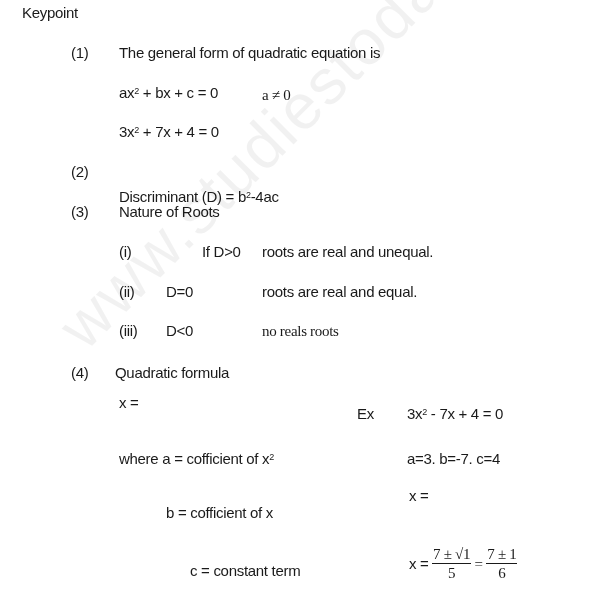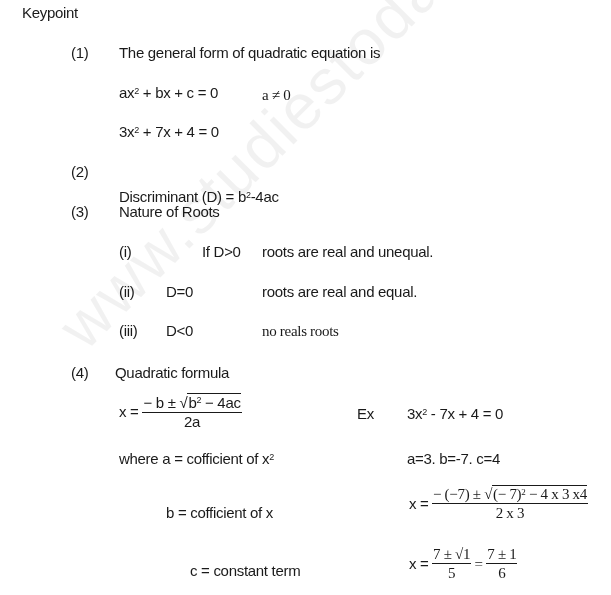--- a/index.html
+++ b/index.html
@@ -49,43 +49,35 @@
 
 <div class="abs" style="left:119px;top:322px;">(iii)</div>
 <div class="abs" style="left:166px;top:322px;">D&lt;0</div>
 <div class="abs" style="left:262px;top:322px;font-family:Liberation Serif, serif;">no reals roots</div>
 
 <div class="abs" style="left:71px;top:364px;">(4)</div>
 <div class="abs" style="left:115px;top:364px;">Quadratic formula</div>
 
 <div class="abs" style="left:119px;top:393px;">
   <span class="eq">x =</span>
-  <span class="frac">
-    <span class="num"><span>− b ± √</span><span class="sqrt"><span>b</span><sup>2</sup><span> − 4ac</span></span></span>
-    <span class="den">2a</span>
-  </span>
 </div>
 
 <div class="abs" style="left:357px;top:405px;text-align:right;">Ex</div>
 <div class="abs" style="left:407px;top:405px;text-align:center;">
   <span>3x</span><sup>2</sup><span> - 7x + 4 = 0</span>
 </div>
 
 <div class="abs" style="left:119px;top:450px;">
   <span>where  a = cofficient of  x</span><sup>2</sup>
 </div>
 <div class="abs" style="left:407px;top:450px;">a=3. b=-7. c=4</div>
 
 <div class="abs" style="left:166px;top:504px;">b = cofficient of  x</div>
 <div class="abs serif" style="left:409px;top:485px;font-size:15px;">
   <span class="eq" style="font-family:'Liberation Sans',sans-serif;">x =</span>
-  <span class="frac">
-    <span class="num"><span>− (−7) ± √</span><span class="sqrt"><span>(− 7)</span><sup>2</sup><span> − 4 x 3 x4</span></span></span>
-    <span class="den">2 x 3</span>
-  </span>
 </div>
 
 <div class="abs" style="left:166px;top:562px;margin-left:24px;">c = constant term</div>
 <div class="abs serif" style="left:409px;top:545px;">
   <span class="eq" style="font-family:'Liberation Sans',sans-serif;">x =</span>
   <span class="frac">
     <span class="num">7 ± √1</span>
     <span class="den">5</span>
   </span>
   <span class="eq">=</span>

